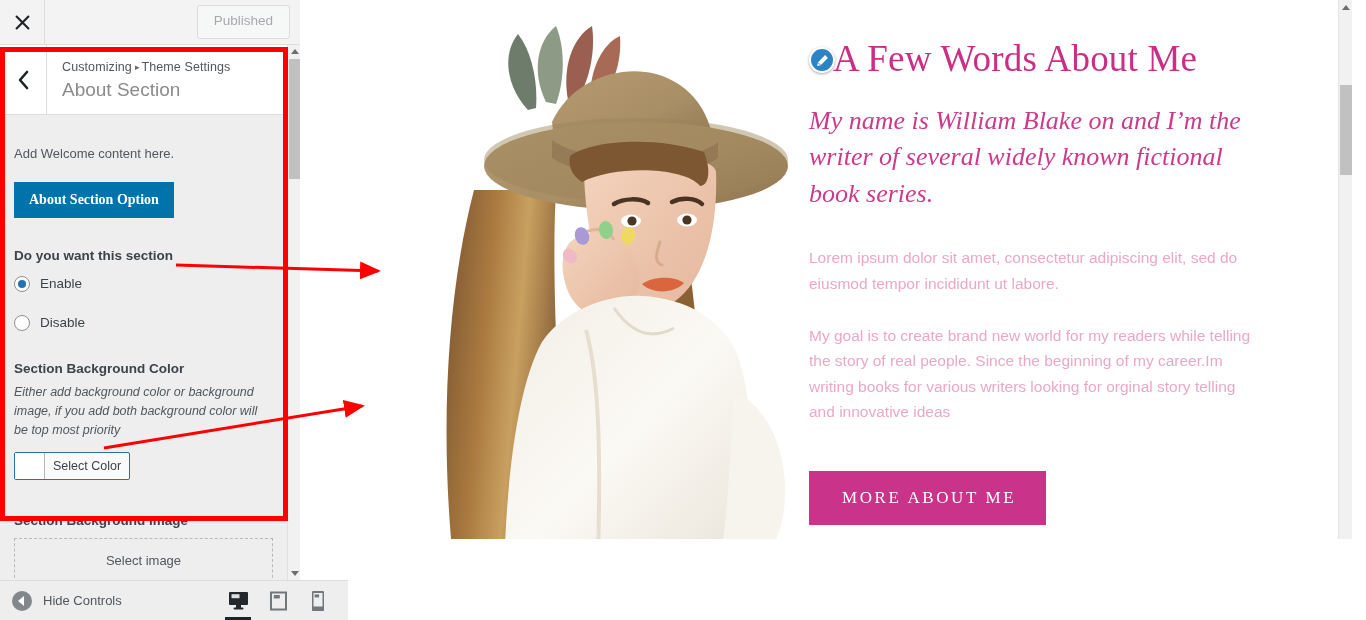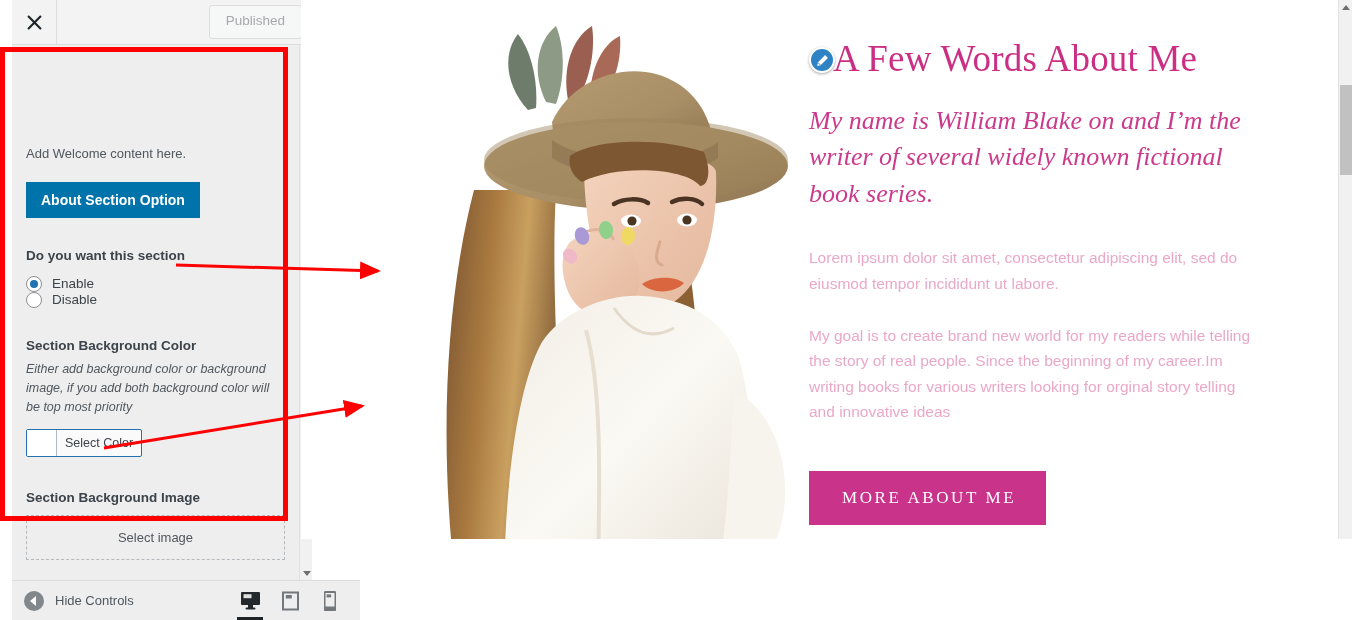--- a/index.html
+++ b/index.html
@@ -6,21 +6,21 @@
   html, body {
     width: 1366px; height: 620px;
     overflow: hidden;
     font-family: "Liberation Sans", sans-serif;
     background: #fff;
   }
   #root { position: relative; width: 1366px; height: 620px; }
 
   
   #customizer {
-    position: absolute; left: 12px; top: 0;
+    position: absolute; left: 0; top: 0;
     width: 300px; height: 620px;
     background: #eee;
     border-right: 1px solid #ddd;
   }
   
   #cz-topbar {
     position: absolute; left: 0; top: 0;
     width: 300px; height: 45px;
     background: #f3f3f3;
     border-bottom: 1px solid #ddd;
@@ -87,29 +87,29 @@
   }
   #about-section-option-btn {
     display: block;
     margin-top: 18px;
     background: #0073aa;
     color: #fff;
     font-size: 14px; font-weight: bold;
     padding: 10px 15px;
     border: none;
     cursor: pointer;
-    font-family: Liberation Sans, sans-serif;
+    font-family: Liberation Serif, serif;
   }
   .field-label {
     font-size: 13.5px; font-weight: bold; color: #3c434a;
     margin-top: 30px;
   }
   .radio-row {
     display: flex; align-items: center;
-    margin-top: 0; cursor: pointer;
+    margin-top: 23px; cursor: pointer;
   }
   .radio-row:first-of-type { margin-top: 13px; }
   .radio-mark {
     width: 16px; height: 16px; border-radius: 50%;
     border: 1px solid #8c8f94; background: #fff;
     display: inline-block; position: relative;
     flex: 0 0 auto;
   }
   .radio-row.checked .radio-mark { border-color: #8c8f94; }
   .radio-row.checked .radio-mark::after {
@@ -301,20 +301,33 @@
     <div id="cz-topbar">
       <div id="close-btn">
         <svg width="15" height="15" viewBox="0 0 15 15">
           <path d="M1.6 1.6 L13.4 13.4 M13.4 1.6 L1.6 13.4" stroke="#1d2327" stroke-width="2.1" stroke-linecap="round"></path>
         </svg>
       </div>
       <div id="topbar-spacer"></div>
       <div id="published-btn">Published</div>
     </div>
 
+    <div id="cz-header">
+      <div id="back-btn">
+        <svg width="13" height="20" viewBox="0 0 13 20">
+          <path d="M10 2 L3 10 L10 18" stroke="#1d2327" stroke-width="2.6" fill="none" stroke-linecap="round" stroke-linejoin="round"></path>
+        </svg>
+      </div>
+      <div id="header-texts">
+        <div id="breadcrumb">
+          <span>Customizing</span><span class="sep">▸</span><span>Theme Settings</span>
+        </div>
+        <div id="panel-title">About Section</div>
+      </div>
+    </div>
 
     <div id="cz-body">
       <div class="desc-text">Add Welcome content here.</div>
 
       <button id="about-section-option-btn">About Section Option</button>
 
       <div class="field-label">Do you want this section</div>
 
       <label class="radio-row checked">
         <span class="radio-mark"></span>

